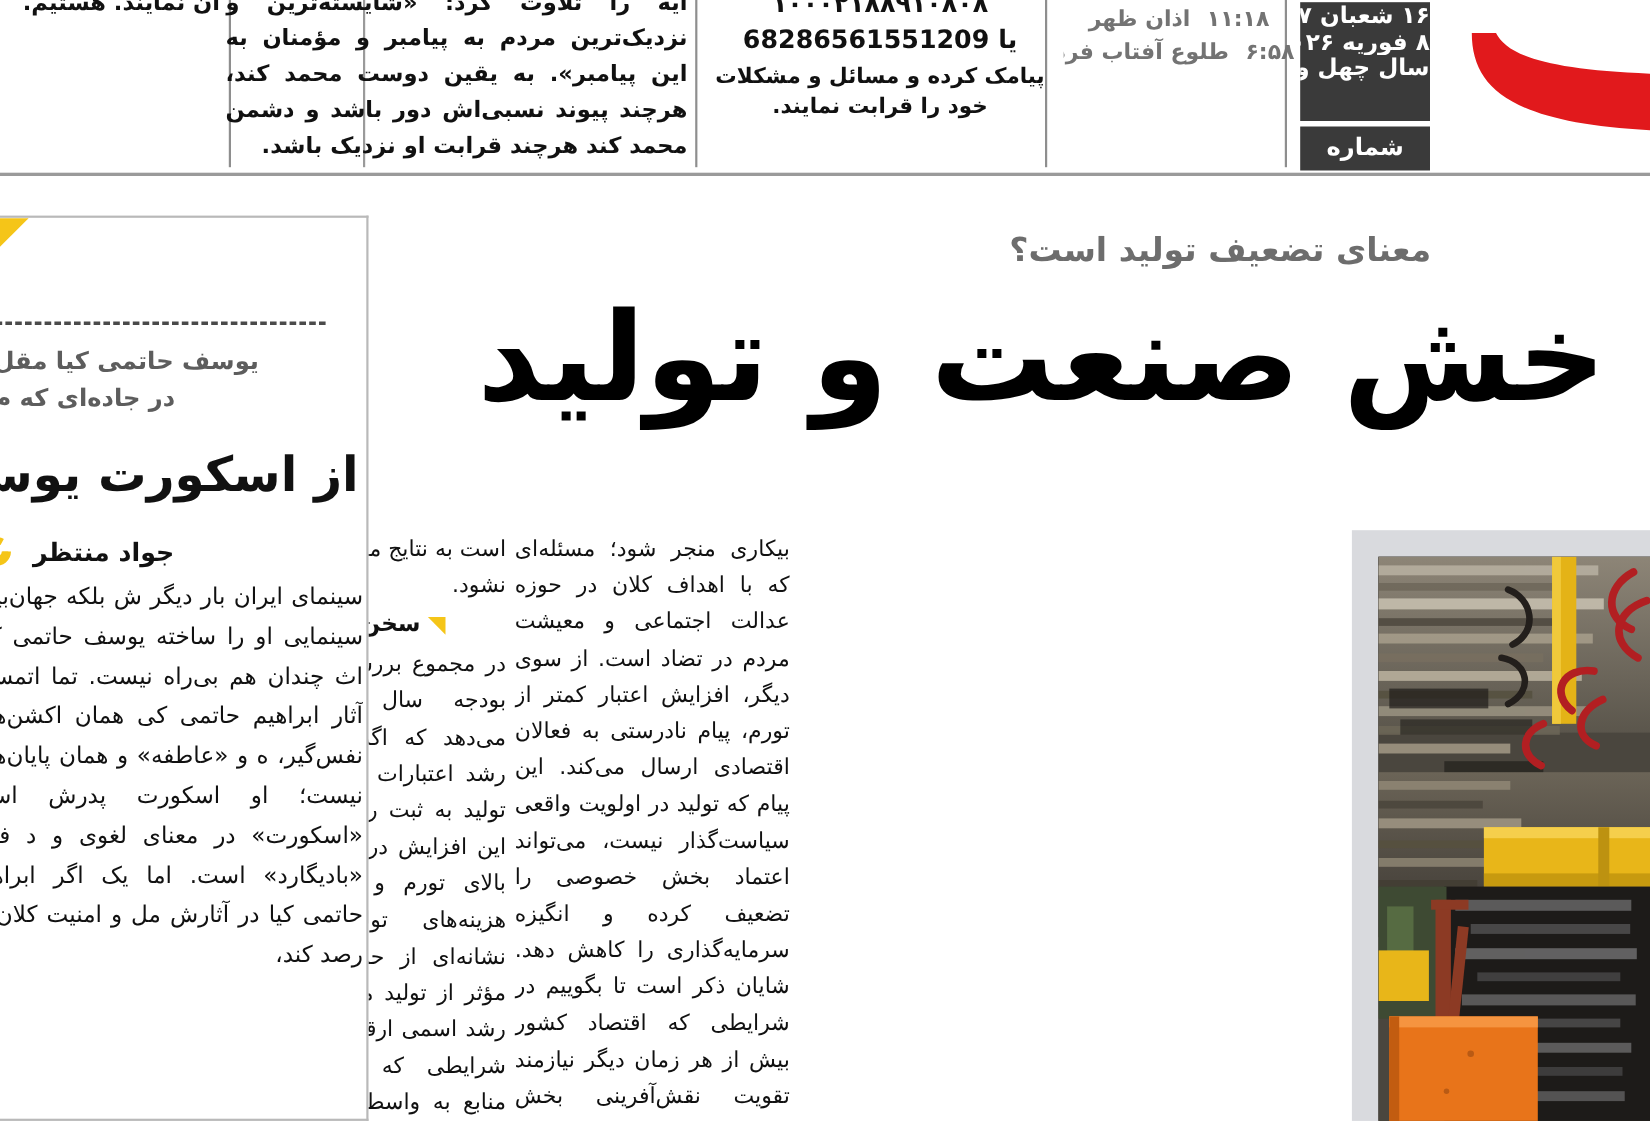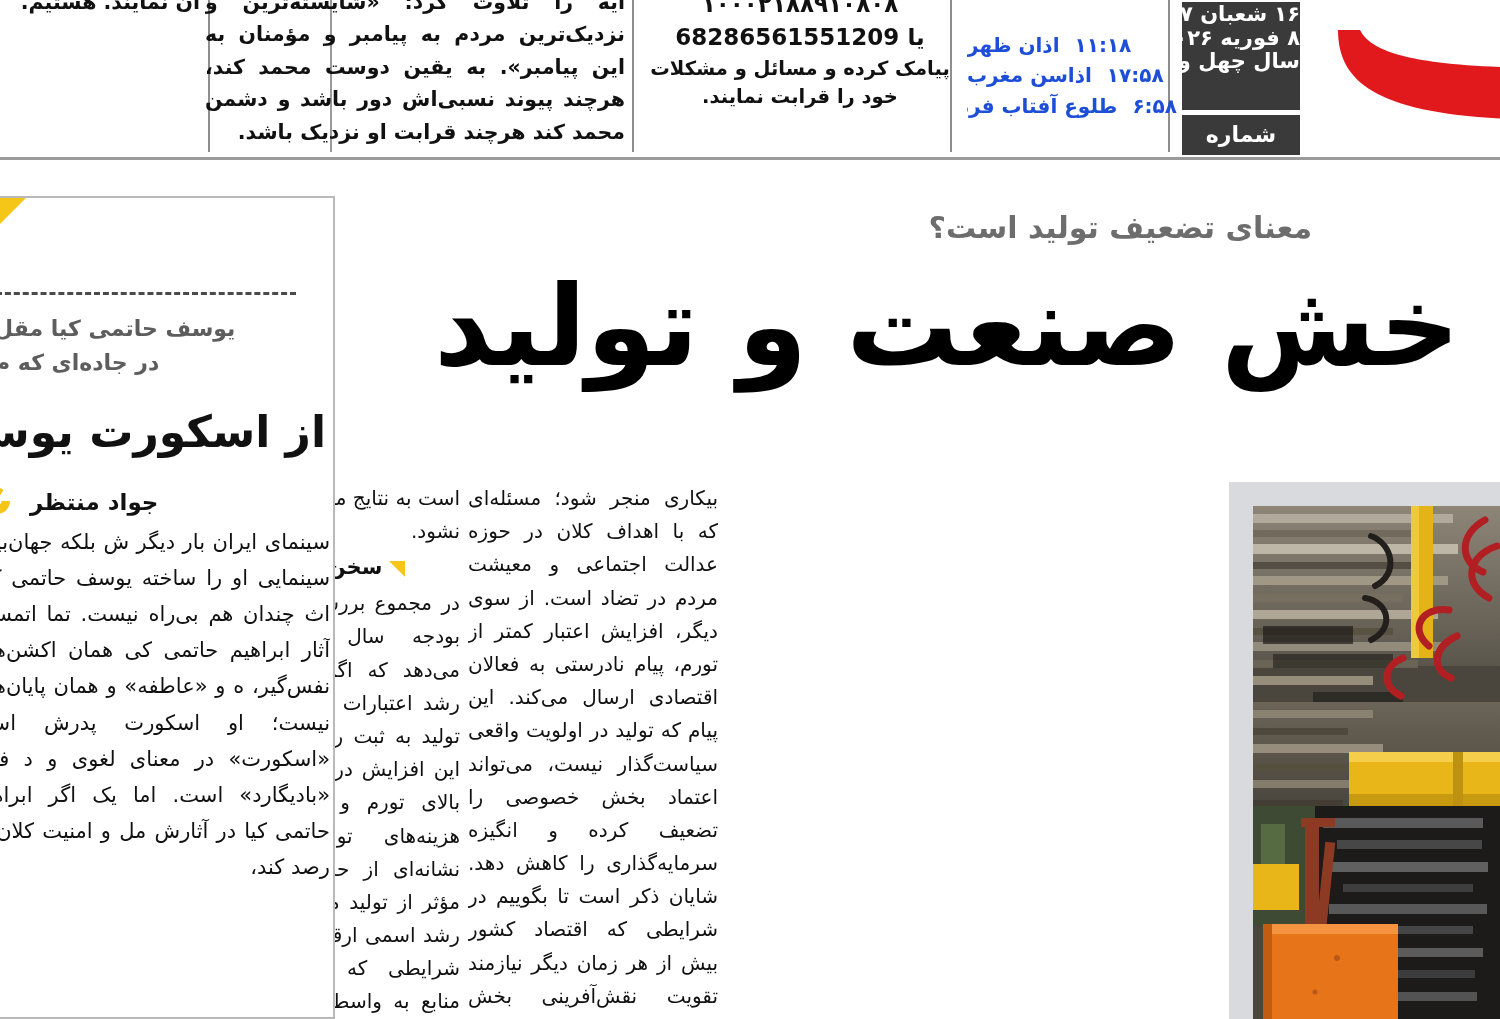--- a/index.html
+++ b/index.html
@@ -45,30 +45,29 @@
     right:200px;top:115px;width:118px;height:40px;
     font-size:22px;
     line-height:40px;
     letter-spacing:-0.3px;
   }
   #date-block div{white-space:nowrap;overflow:hidden;}
 
   
   #prayer-times{
     position:absolute;right:323px;top:0;width:210px;height:155px;
-    direction:rtl;text-align:left;
+    direction:rtl;text-align:center;
     font-weight:bold;
     font-size:20px;
     line-height:1.52;
     padding-top:2px;
     box-sizing:border-box;
-    color:#1d4ed8;
+    color:#737373;
     overflow:hidden;
     white-space:nowrap;
-    margin-top:28px;
   }
   #prayer-times .row{display:block;}
   #prayer-times .tm{font-weight:bold;}
   #prayer-times .lbl{margin-right:8px;}
 
   
   #contact-block{
     position:absolute;right:540px;top:-12px;width:320px;height:168px;
     direction:rtl;text-align:center;
     font-weight:bold;font-size:21px;line-height:1.45;
@@ -96,21 +95,21 @@
   }
 
   
   #logo-swoosh{
     position:absolute;left:1330px;top:20px;width:230px;height:108px;
     overflow:hidden;
   }
 
   
   #kicker{
-    position:absolute;right:188px;top:210px;
+    position:absolute;right:199px;top:210px;
     direction:rtl;text-align:right;
     font-size:30px;font-weight:bold;color:#6d6d6d;
     white-space:nowrap;
     letter-spacing:-0.5px;
   }
   #headline{
     position:absolute;right:40px;top:258px;width:1000px;
     direction:rtl;text-align:center;
     font-size:112px;font-weight:bold;color:#000;
     white-space:nowrap;
@@ -234,24 +233,20 @@
       <div>۸ فوریه ۲۰۲۶</div>
       <div>سال چهل و یکم</div>
     </div>
 
     <div class="datebox" id="issue-block">شماره ۱۱۳۳۳</div>
 
     <div id="prayer-times">
       <span class="row">
         <span class="tm">۱۱:۱۸</span>
         <span class="lbl">اذان ظهر</span>
-      </span>
-      <span class="row">
-        <span class="tm">۱۷:۵۸</span>
-        <span class="lbl">اذاسن مغرب</span>
       </span>
       <span class="row">
         <span class="tm">۶:۵۸</span>
         <span class="lbl">طلوع آفتاب فردا</span>
       </span>
     </div>
 
     <div id="contact-block">
       <div class="num">۱۰۰۰۲۱۸۸۹۱۰۸۰۸</div>
       <div class="num">

